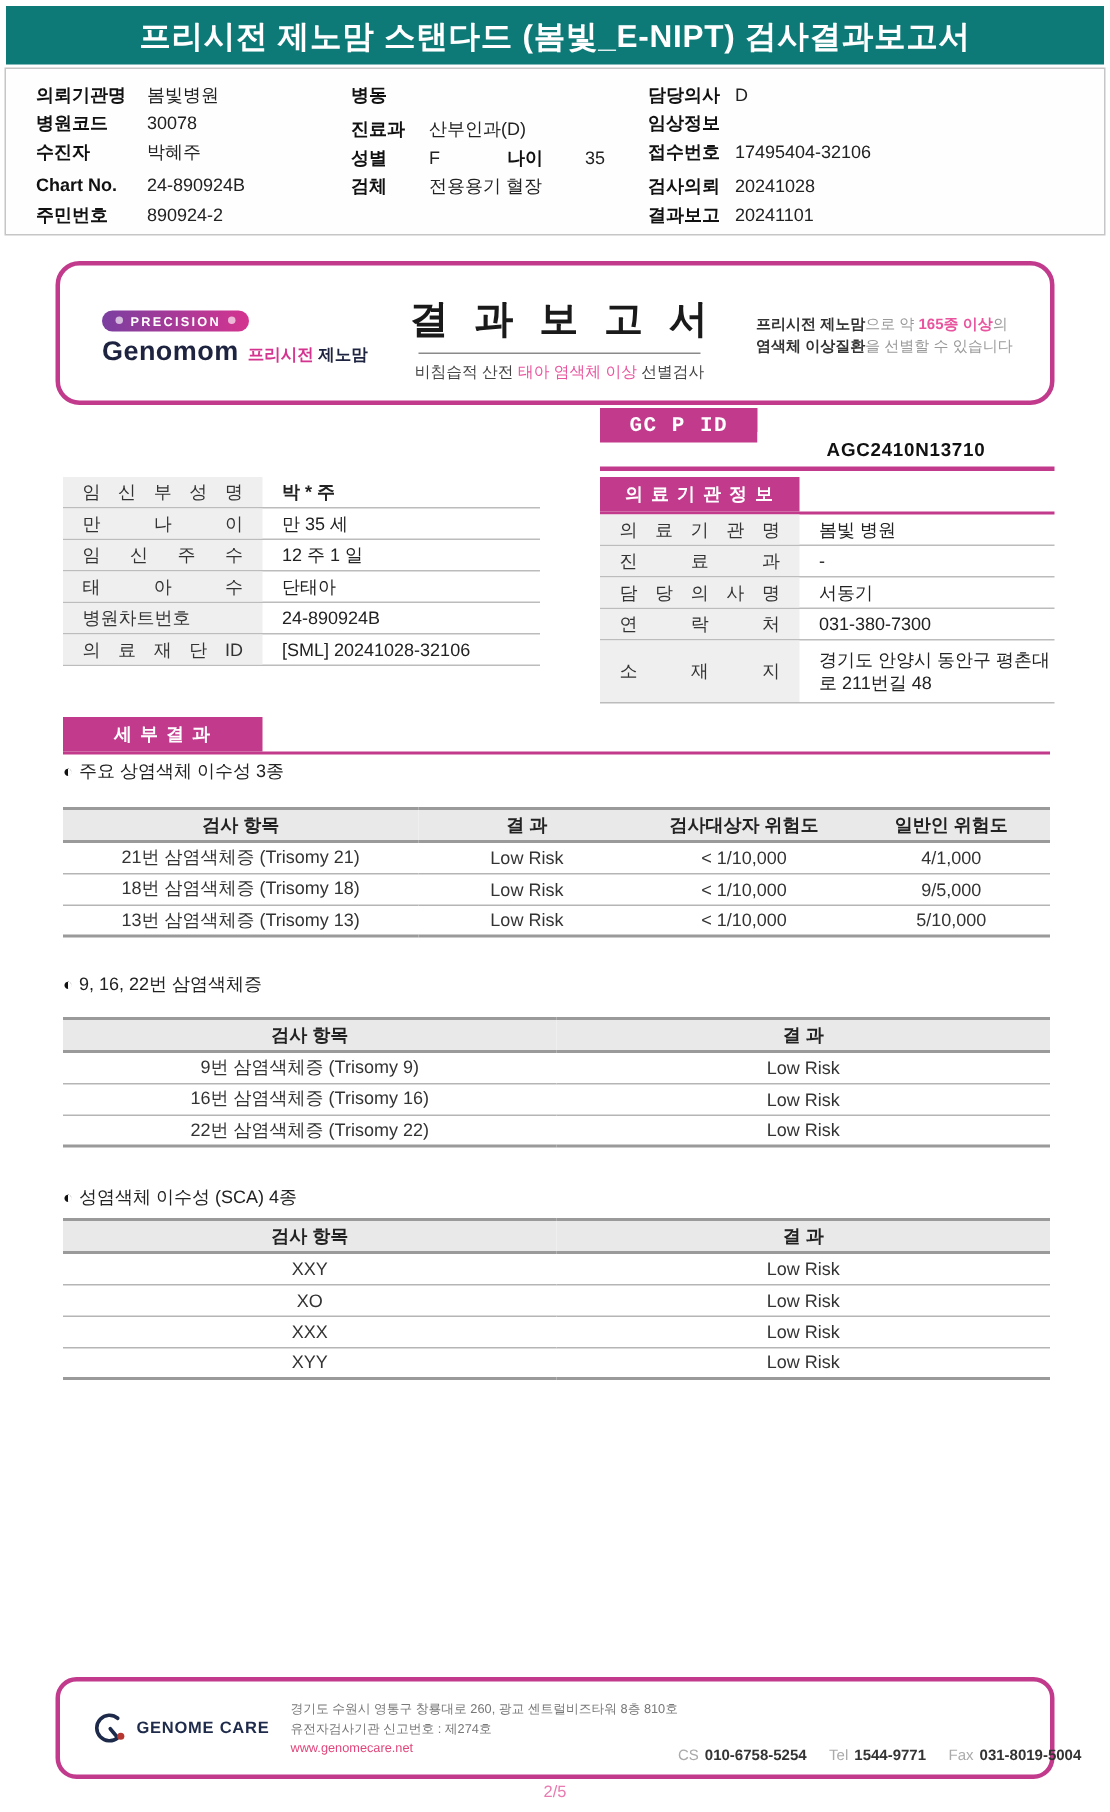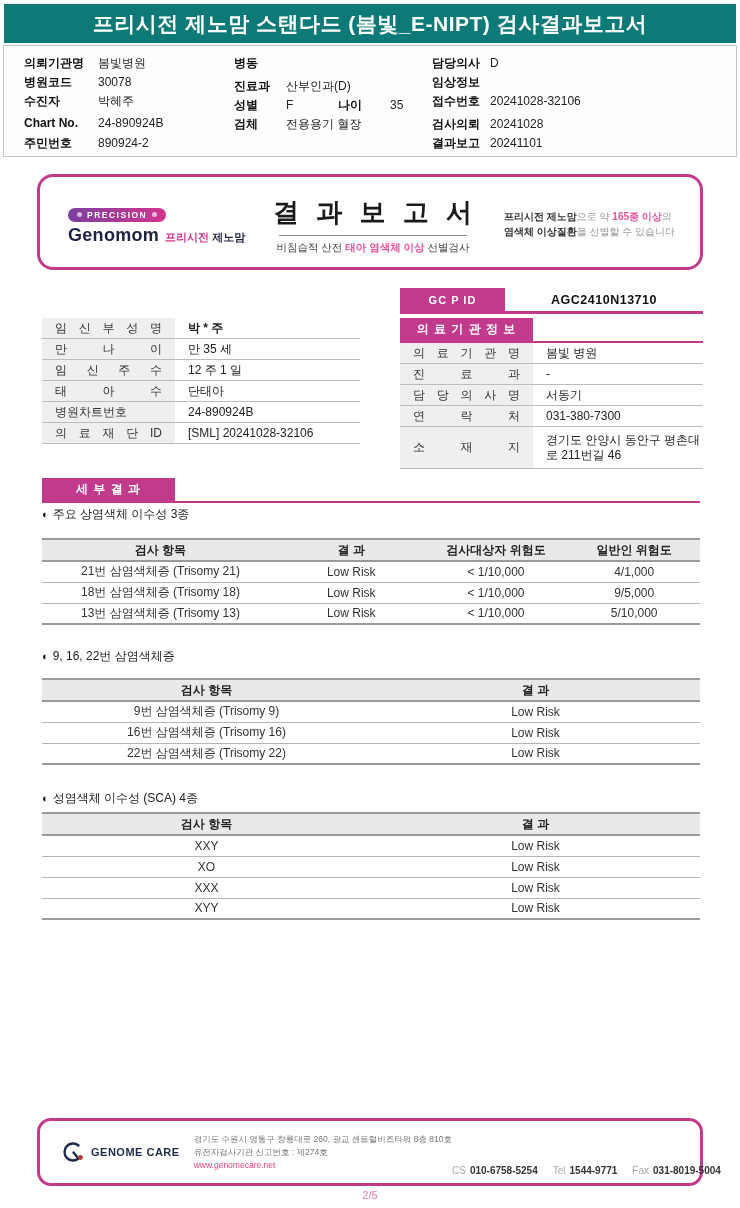--- a/index.html
+++ b/index.html
@@ -52,30 +52,30 @@
   .badge-dot { width:5px; height:5px; border-radius:50%; background:rgba(255,255,255,0.65); }
   .brand-line { margin-top:3px; white-space:nowrap; }
   .brand-main { font-size:18px; font-weight:800; color:#1e2340; letter-spacing:0.3px; }
   .brand-kr { font-size:11px; font-weight:bold; margin-left:6px; }
   .brand-kr .pink { color:#d4348f; }
   .brand-kr .dark { color:#1e2340; }
   .banner-center { position:absolute; left:233px; width:200px; top:18px; text-align:center; }
   .banner-title { font-size:26px; font-weight:bold; color:#1a1a1a; letter-spacing:5px; white-space:nowrap; }
   .banner-divider { border-top:1px solid #8a8a8a; margin:5px 6px 5px 6px; }
   .banner-subtitle { font-size:10.5px; color:#444; white-space:nowrap; }
-  .banner-subtitle .hl { color:#e8559e; font-weight:bold;margin-top:32px; }
+  .banner-subtitle .hl { color:#e8559e; font-weight:normal;margin-top:32px; }
   .banner-note { position:absolute; right:18px; top:32px; width:178px; font-size:10px; line-height:15px; color:#999; }
   .banner-note .b { color:#333; font-weight:bold; }
   .banner-note .p { color:#e8559e; font-weight:bold; }
 
   
   .gcp-label {
-    position:absolute; left:400px; top:288px; width:105px; height:23px;
-    background:#c13a8c; color:#fff; font-size:11px; font-weight:bold; letter-spacing:1px;
-    display:flex; align-items:center; justify-content:center;
+    position:absolute; left:400px; top:272px; width:105px; height:23px;
+    background:#c13a8c; color:#fff; font-size:14px; font-weight:bold; letter-spacing:1px;
+    display:flex; align-items:center; justify-content:center;font-family:Liberation Mono, monospace;
   }
   .gcp-value {
     position:absolute; left:505px; top:288px; width:198px; height:23px;
     background:#fff; color:#111; font-size:12.5px; font-weight:bold; letter-spacing:0.5px;
     display:flex; align-items:center; justify-content:center;
   }
   .gcp-underline { position:absolute; left:400px; top:311px; width:303px; height:3px; background:#c13a8c; }
 
   
   .itable { position:absolute; top:318px; font-size:12px; }
@@ -185,21 +185,21 @@
       <div class="prow">
           <span class="plabel">담당의사</span>
           <span class="pvalue">D</span>
         </div>
       <div class="prow">
           <span class="plabel">임상정보</span>
           <span class="pvalue"></span>
         </div>
       <div class="prow">
           <span class="plabel">접수번호</span>
-          <span class="pvalue">20241028-32106</span>
+          <span class="pvalue">17495404-32106</span>
         </div>
       <div class="prow gap">
           <span class="plabel">검사의뢰</span>
           <span class="pvalue">20241028</span>
         </div>
       <div class="prow">
           <span class="plabel">결과보고</span>
           <span class="pvalue">20241101</span>
         </div>
     </div>
@@ -293,21 +293,21 @@
     <div class="irow">
         <div class="ilabel">
           <span>연 락 처</span>
         </div>
         <div class="ivalue">031-380-7300</div>
       </div>
     <div class="irow tall">
         <div class="ilabel">
           <span>소 재 지</span>
         </div>
-        <div class="ivalue">경기도 안양시 동안구 평촌대로 211번길 46</div>
+        <div class="ivalue">경기도 안양시 동안구 평촌대로 211번길 48</div>
       </div>
   </div>
 
   <div class="detail-head"><span class="ibadge">세 부 결 과</span></div>
 
   <div class="caption cap1"><span class="bullet">◐</span><span>주요 상염색체 이수성 3종</span></div>
   <table class="rtable t1">
     <colgroup>
         <col style="width:36%">
         <col style="width:22%">

